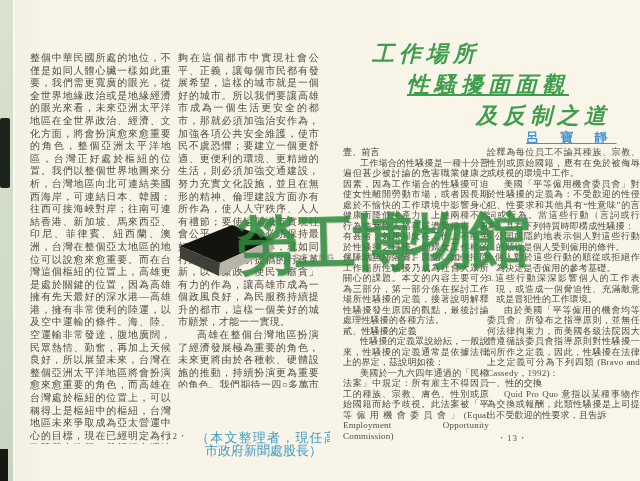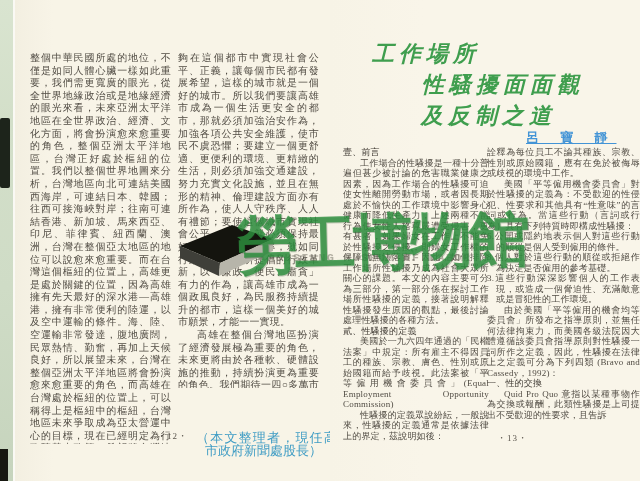--- a/index.html
+++ b/index.html
@@ -29,22 +29,22 @@
   .lp-col2{left:163px;top:52px;width:141px;height:336px;}
   .lp-note{position:absolute;left:181px;top:392px;width:146px;
     color:#3f9cc4;font-size:13px;line-height:12.5px;text-align:justify;
     padding-left:9px;text-indent:-9px;margin-top:40px;}
   .page-num{position:absolute;font-size:9px;color:#5a554d;letter-spacing:1px;}
   .lp-num{left:0;right:0;top:430px;text-align:center;}
   .rp-num{left:128px;top:432px;width:70px;text-align:right;}
 
   .rp-title{position:absolute;left:42px;top:38px;color:#3f9e4e;
     font-weight:bold;font-style:italic;font-size:22px;letter-spacing:5px;line-height:31px;}
-  .rp-title .t2{margin-left:50px;}
-  .rp-title .t3{margin-left:49px;}
+  .rp-title .t2{margin-left:35px;text-decoration:underline;}
+  .rp-title .t3{margin-left:104px;}
   .rp-author{position:absolute;left:196px;top:129px;color:#4394d6;
     font-size:13px;font-weight:bold;letter-spacing:9px;white-space:nowrap;text-decoration:underline;}
 
   .rp-col1{left:13px;top:147px;width:146px;height:295px;}
   .rp-col2{left:157px;top:147px;width:153px;height:295px;}
   .heading{font-weight:normal;color:#403b34;}
   .li{padding-left:9px;text-indent:-9px;}
 
   .watermark{position:absolute;left:175px;top:216px;width:330px;height:125px;
     z-index:6;pointer-events:none;}
@@ -84,22 +84,22 @@
     <div class="t1">工作場所</div>
     <div class="t2">性騷擾面面觀</div>
     <div class="t3">及反制之道</div>
   </div>
   <div class="rp-author">呂 寶 靜</div>
 
   <div class="col rp-col1">
     <p class="heading">壹、前言</p>
     <p class="indent">工作場合的性騷擾是一種十分普遍但甚少被討論的危害職業健康之因素，因為工作場合的性騷擾可迫使女性離開勞動市場，或者因長期處於不愉快的工作環境中影響身心健康而降低生產力，上述兩種不當行為使女性人格尊嚴遭受侵害，更有甚者，如果婦女在工作上不能免於性騷擾之侵擾，則婦女工作權的保障就無法落實。因此，如何排除工作場所性騷擾乃成為社會大眾所關心的課題。本文的內容主要可分為三部分，第一部分係在探討工作場所性騷擾的定義，接著說明解釋性騷擾發生原因的觀點，最後討論處理性騷擾的各種方法。</p>
     <p class="heading">貳、性騷擾的定義</p>
+    <p class="indent">性騷擾的定義眾說紛紜，一般說來，性騷擾的定義通常是依據法律上的界定，茲說明如後：</p>
     <p class="indent">美國於一九六四年通過的「民權法案」中規定：所有雇主不得因員工的種族、宗教、膚色、性別或原始國籍而給予歧視。此法案被「平等僱用機會委員會」(Equal Employment Opportunity Commission)</p>
-    <p class="indent">性騷擾的定義眾說紛紜，一般說來，性騷擾的定義通常是依據法律上的界定，茲說明如後：</p>
   </div>
 
   <div class="col rp-col2">
     <p>詮釋為每位員工不論其種族、宗教、性別或原始國籍，應有在免於被侮辱或歧視的環境中工作。</p>
     <p class="indent">美國「平等僱用機會委員會」對於性騷擾的定義為：不受歡迎的性侵犯、性要求和其他具有“性意味”的言詞或行為。當這些行動（言詞或行為）具有下列特質時即構成性騷擾：</p>
     <p class="li">6.公開或隱約地表示個人對這些行動的順從是個人受到僱用的條件。</p>
     <p class="li">8.個人對於這些行動的順從或拒絕作為決定是否僱用的參考基礎。</p>
     <p class="li">3.這些行動深深影響個人的工作表現，或造成一個脅迫性、充滿敵意或是冒犯性的工作環境。</p>
     <p class="indent">由於美國「平等僱用的機會均等委員會」所發布之指導原則，並無任何法律拘束力，而美國各級法院因大體遵循該委員會指導原則對性騷擾一詞所作之定義，因此，性騷擾在法律上之定義可分為下列四類 (Bravo and Cassedy，1992)：</p>
     <p class="heading">一、性的交換</p>

